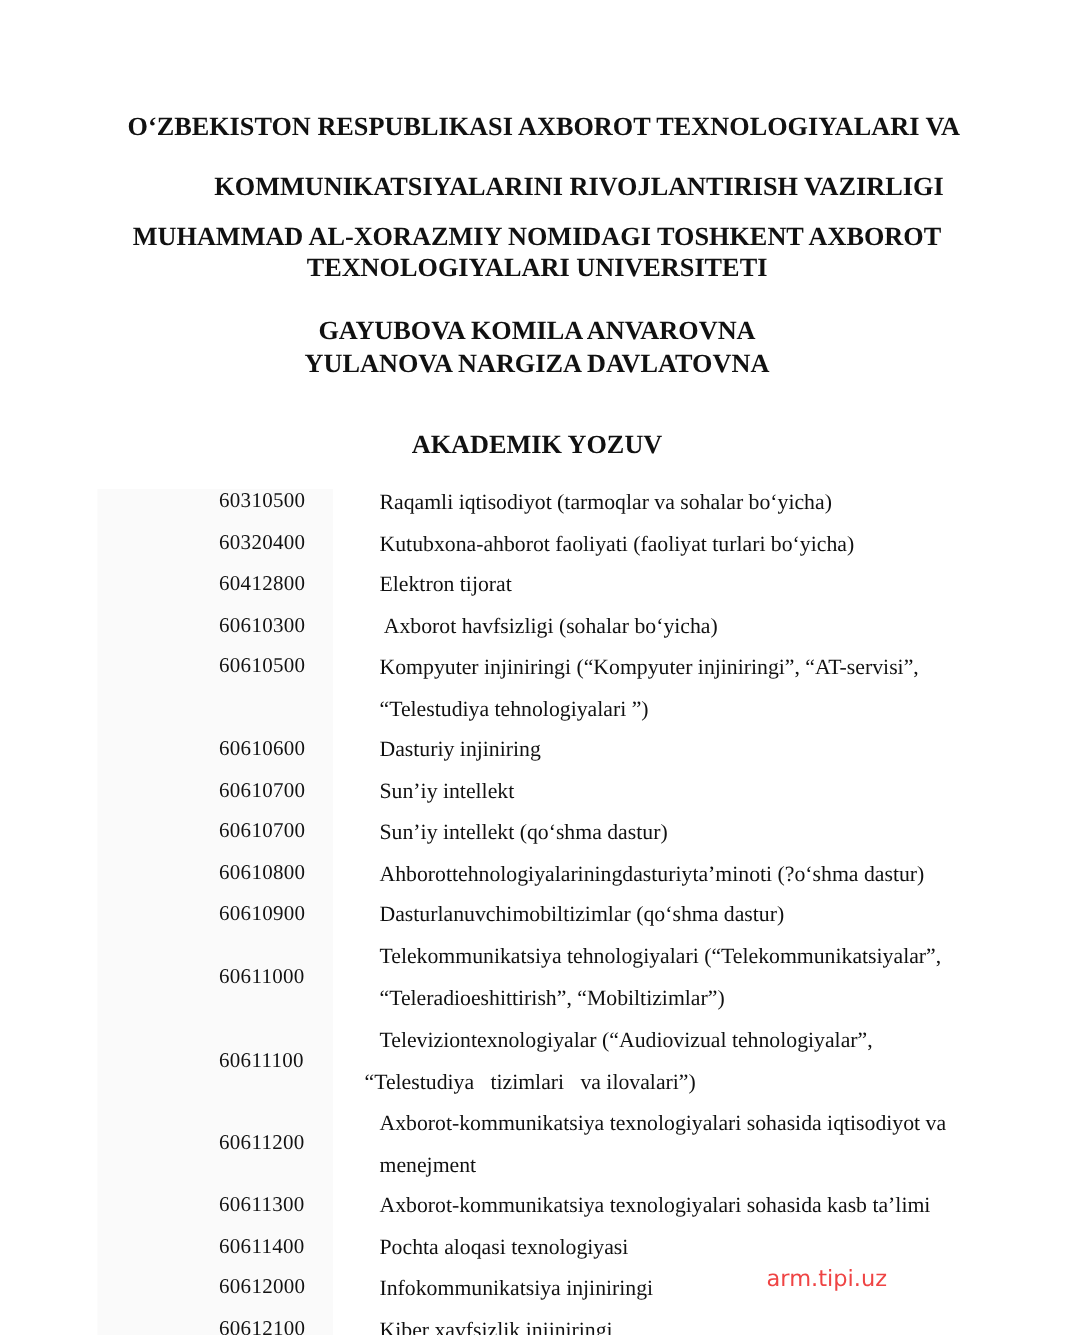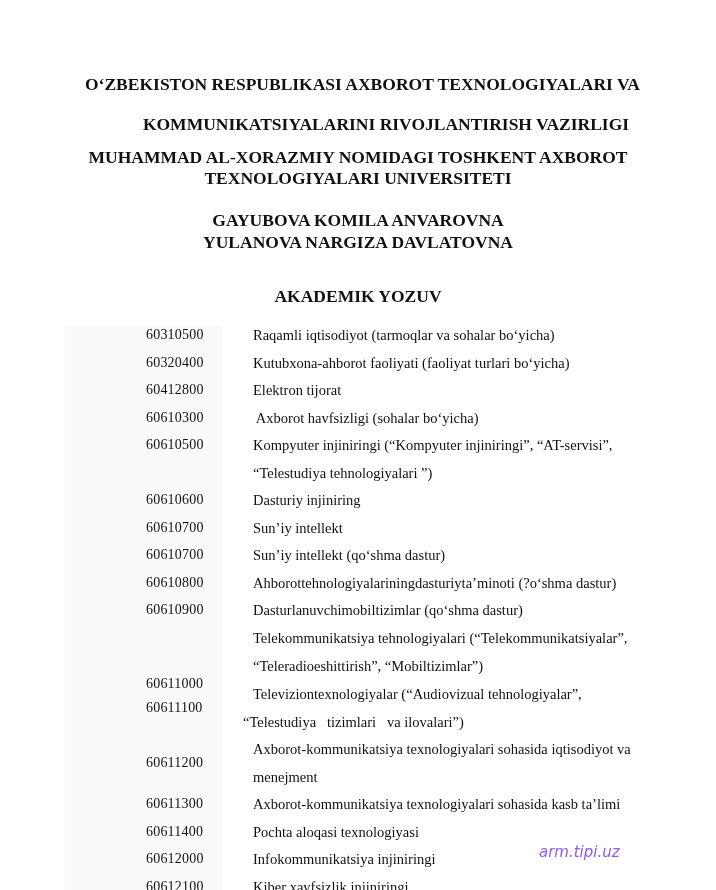--- a/index.html
+++ b/index.html
@@ -75,27 +75,26 @@
     }
     .name2 {
       position: absolute;
       left: 253px;
       white-space: nowrap;
       font-family: "Liberation Serif", serif;
       font-size: 14.5px;
     }
     .watermark {
       position: absolute;
-      left: 539px;
+      left: 511px;
       top: 843px;
       font-family: "DejaVu Sans", sans-serif;
       font-size: 15px;
-      color: #8b5cf6;
-      white-space: nowrap;
-      font-style: italic;
+      color: #ef4444;
+      white-space: nowrap;
     }
   </style>
 </head>
 <body>
 
 <div class="page">
 
   <div class="heading ministry" style="left:26px; width:716px; text-align:left; padding-left:59px; box-sizing:border-box;">
     <div style="position:relative; left:0;">O‘ZBEKISTON RESPUBLIKASI AXBOROT TEXNOLOGIYALARI VA</div>
   </div>
@@ -159,21 +158,21 @@
     </div>
     <div class="row" style="top:575px;">
       <span class="code">60610800</span>
       <span class="name">Ahborottehnologiyalariningdasturiyta’minoti (?o‘shma dastur)</span>
     </div>
     <div class="row" style="top:602px;">
       <span class="code">60610900</span>
       <span class="name">Dasturlanuvchimobiltizimlar (qo‘shma dastur)</span>
     </div>
     <div class="row" style="top:630px;">
-      <span class="code" style="top:14px;margin-top:32px;">60611000</span>
+      <span class="code" style="top:14px;">60611000</span>
       <span class="name">Telekommunikatsiya tehnologiyalari (“Telekommunikatsiyalar”,</span>
       <span class="name2" style="top:28px;">“Teleradioeshittirish”, “Mobiltizimlar”)</span>
     </div>
     <div class="row" style="top:686px;">
       <span class="code" style="top:14px;">60611100</span>
       <span class="name">Televiziontexnologiyalar (“Audiovizual tehnologiyalar”,</span>
       <span class="name2" style="top:28px; left:243px; white-space:pre;">“Telestudiya   tizimlari   va ilovalari”)</span>
     </div>
     <div class="row" style="top:741px;">
       <span class="code" style="top:14px;">60611200</span>

